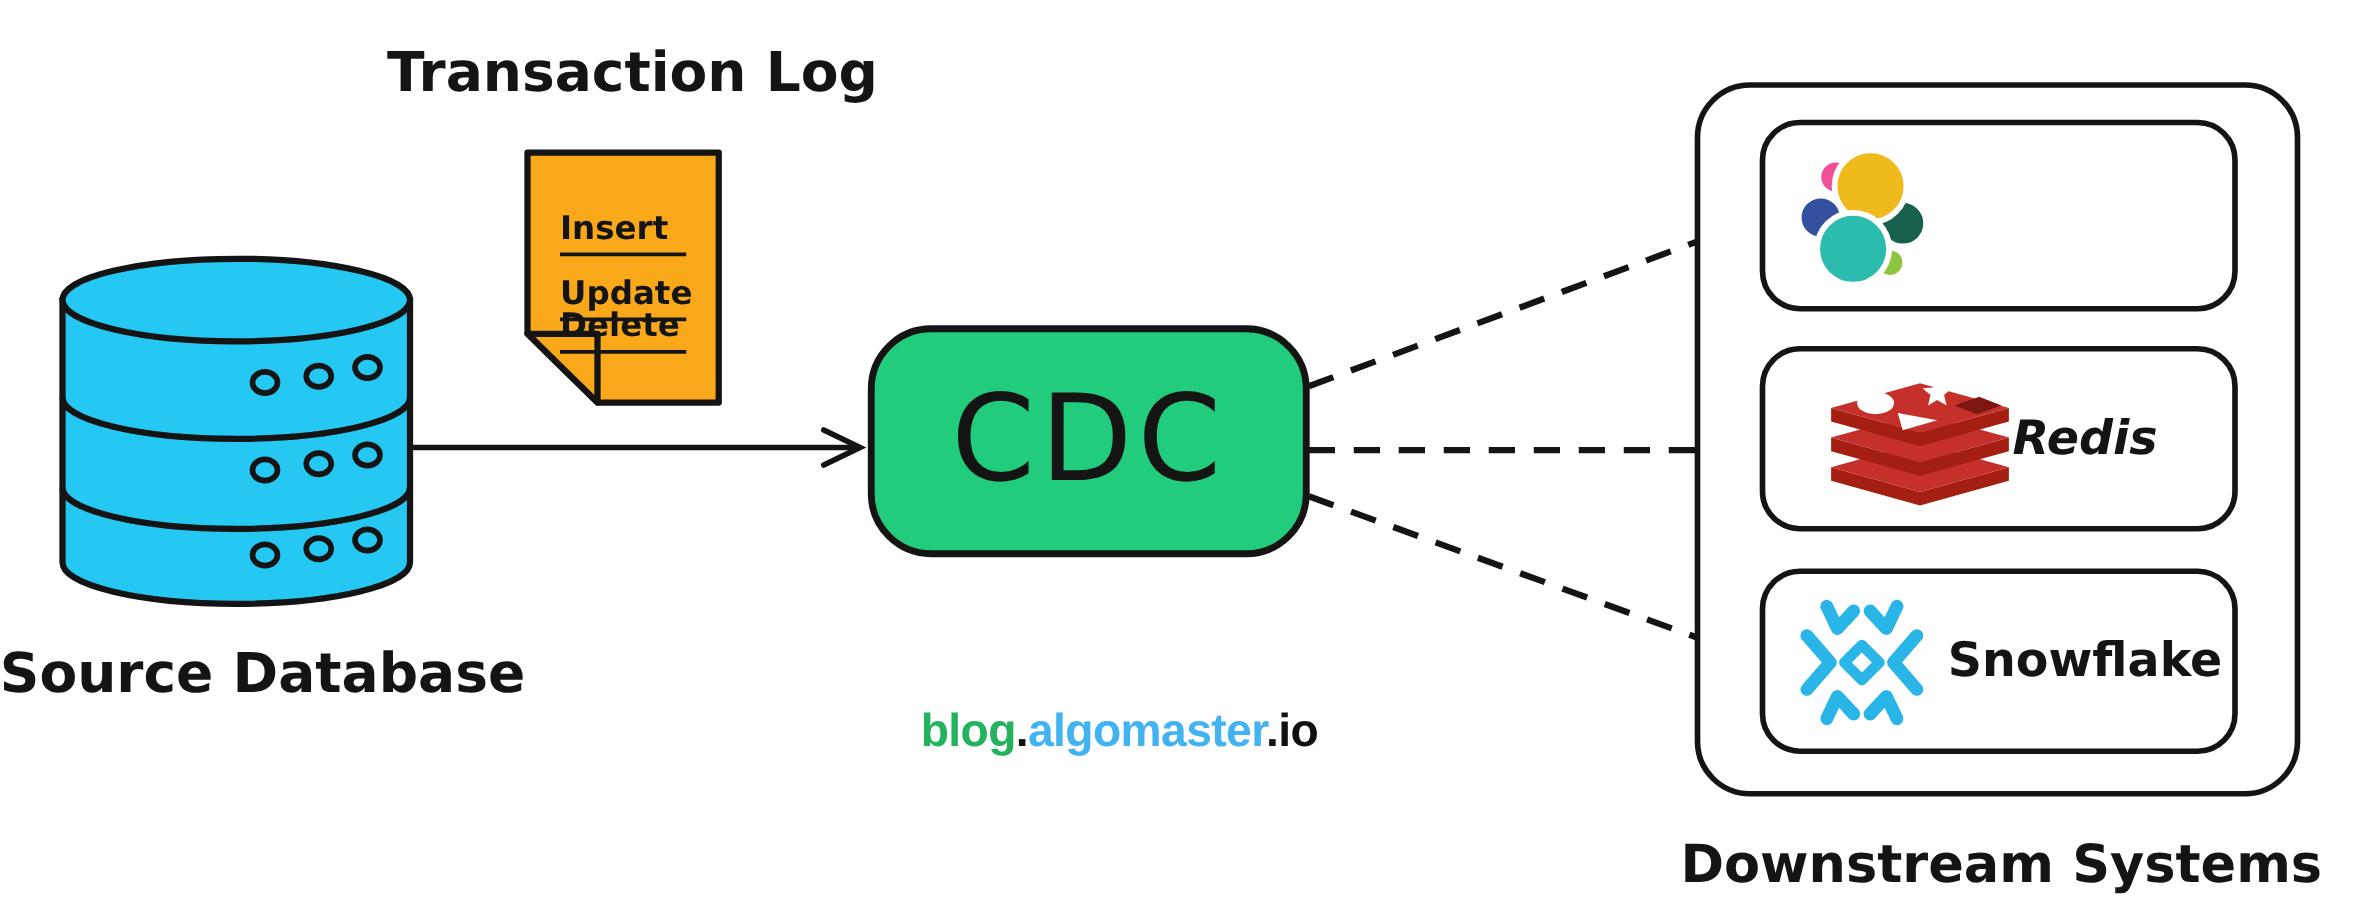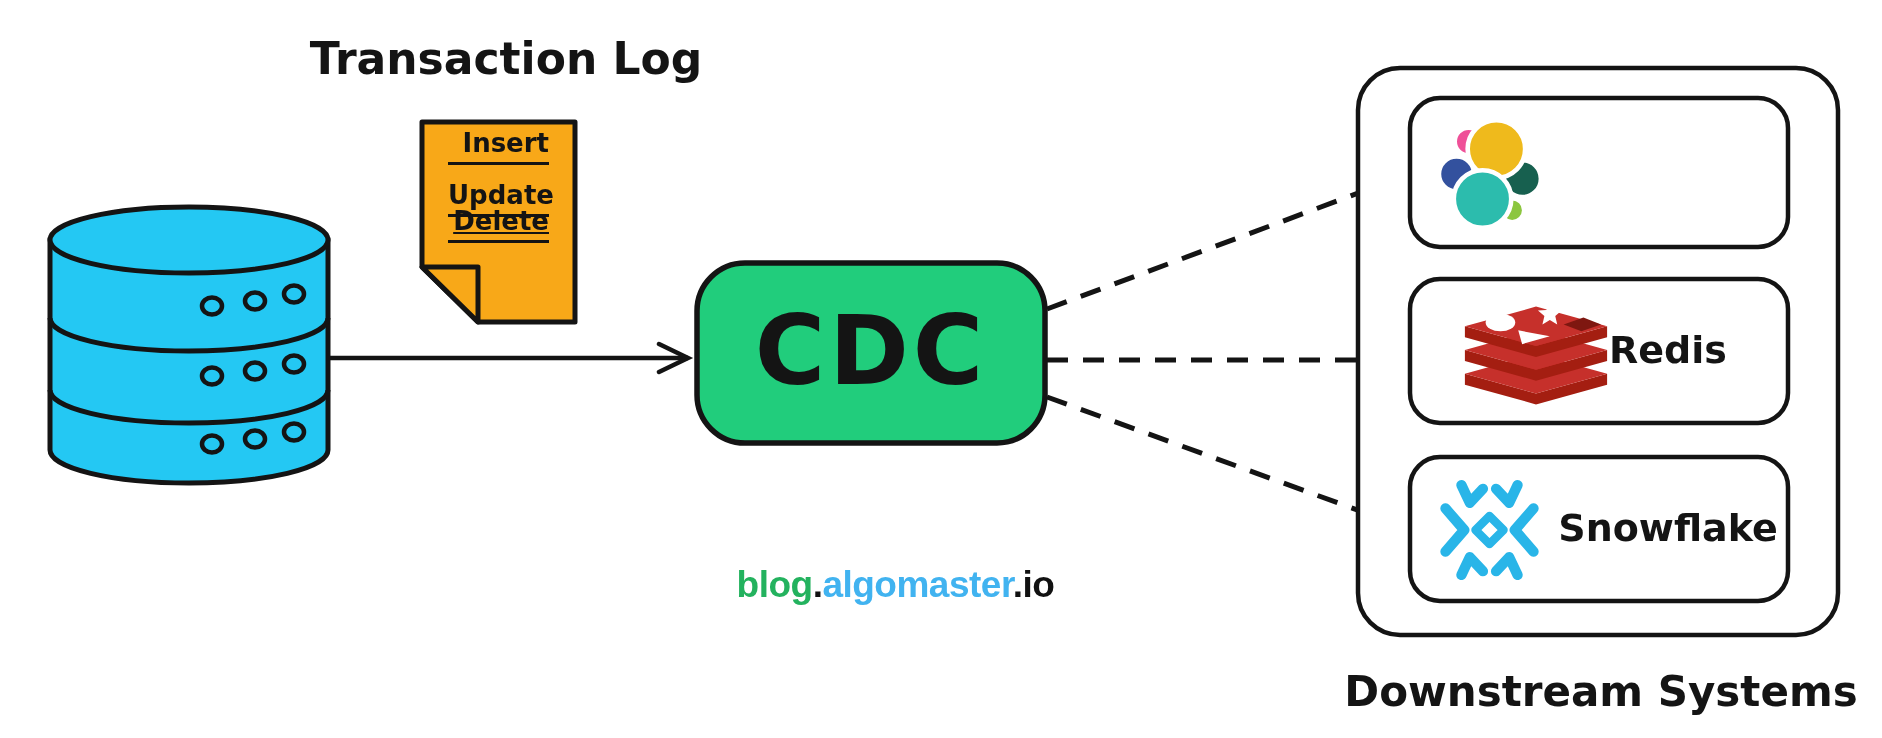--- a/index.html
+++ b/index.html
@@ -39,35 +39,36 @@
   .arrow-dashed{fill:none;stroke:var(--ink);stroke-width:5;stroke-dasharray:21 15;}
 
   .el-blob{stroke:#ffffff;stroke-width:5;}
   .snow{fill:none;stroke:var(--snow-blue);stroke-width:11;stroke-linecap:round;stroke-linejoin:round;}
   .snow-d{fill:none;stroke:var(--snow-blue);stroke-width:9;stroke-linejoin:round;}
 
   
   .lbl{position:absolute;transform:translate(-50%,-50%);white-space:nowrap;font-weight:600;}
   .t-title{left:506px;top:58px;font-size:44px;}
   .t-sourcedb{left:210px;top:539px;font-size:44px;}
-  .t-cdc{left:871px;top:351px;font-size:96px;font-weight:700;letter-spacing:4px;}
+  .t-cdc{left:871px;top:351px;font-size:96px;font-weight:400;letter-spacing:4px;}
   .t-sys{font-size:38px;left:1668px;}
   .t-sys.s0{top:171px;}
-  .t-sys.s1{top:350px;}
+  .t-sys.s1{top:350px;font-style:italic;}
   .t-sys.s2{top:528px;}
   .t-downstream{left:1601px;top:691px;font-size:42px;}
 
   .doc-item{
     position:absolute;left:448px;width:101px;height:34px;
-    text-align:right;font-size:26px;font-weight:600;line-height:30px;
+    text-align:left;font-size:26px;font-weight:600;line-height:30px;
     border-bottom:3.5px solid var(--ink);
+    margin-top:40px;
   }
   .doc-item.i0{top:128px;}
   .doc-item.i1{top:180px;}
-  .doc-item.i2{top:206px;text-decoration:underline;}
+  .doc-item.i2{top:206px;}
 
   .watermark{
     position:absolute;left:872px;top:585px;transform:translate(-50%,-50%);
     font-family:"Liberation Sans",sans-serif;font-weight:700;font-size:37px;
     letter-spacing:-0.5px;white-space:nowrap;
   }
   .wm-green{color:var(--wm-green);margin-left:47px;}
   .wm-blue{color:var(--wm-blue);margin-top:35px;}
   .wm-dark{color:#111111;}
 </style>
@@ -171,20 +172,21 @@
       <path class="snow-d" d="M55,40 L70,55 L55,70 L40,55 Z"></path>
     </svg>
   </svg>
 
   <div class="lbl t-title">Transaction Log</div>
 
   <div class="doc-item i0">Insert</div>
   <div class="doc-item i1">Update</div>
   <div class="doc-item i2">Delete</div>
 
+  <div class="lbl t-sourcedb">Source Database</div>
 
   <div class="lbl t-cdc">CDC</div>
 
   <div class="lbl t-sys s1">Redis</div>
   <div class="lbl t-downstream">Downstream Systems</div>
 
   <div class="lbl t-sys s2">Snowflake</div>
 
   <div class="watermark">
     <span class="wm-green">blog</span><span class="wm-dark">.</span><span class="wm-blue">algomaster</span><span class="wm-dark">.io</span>

